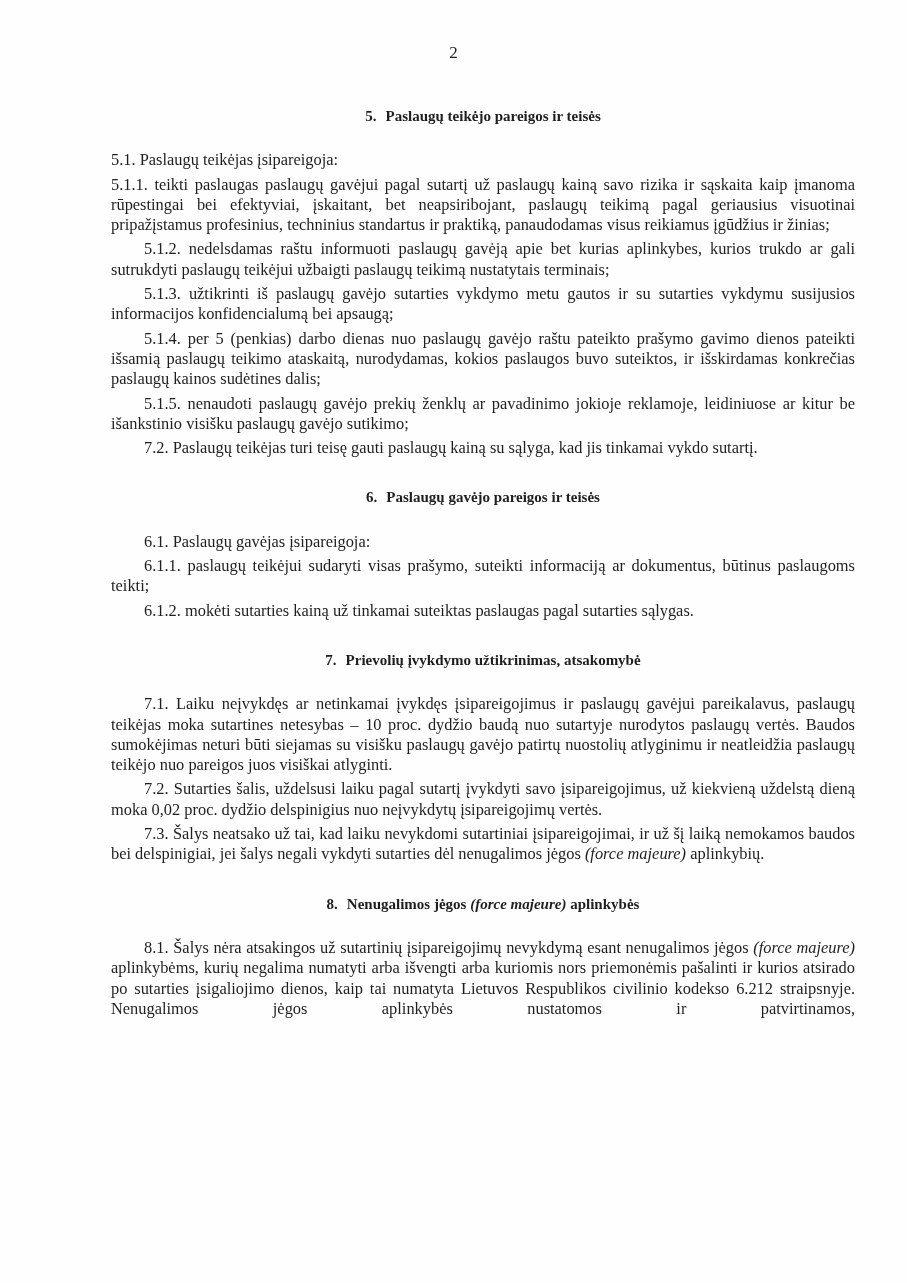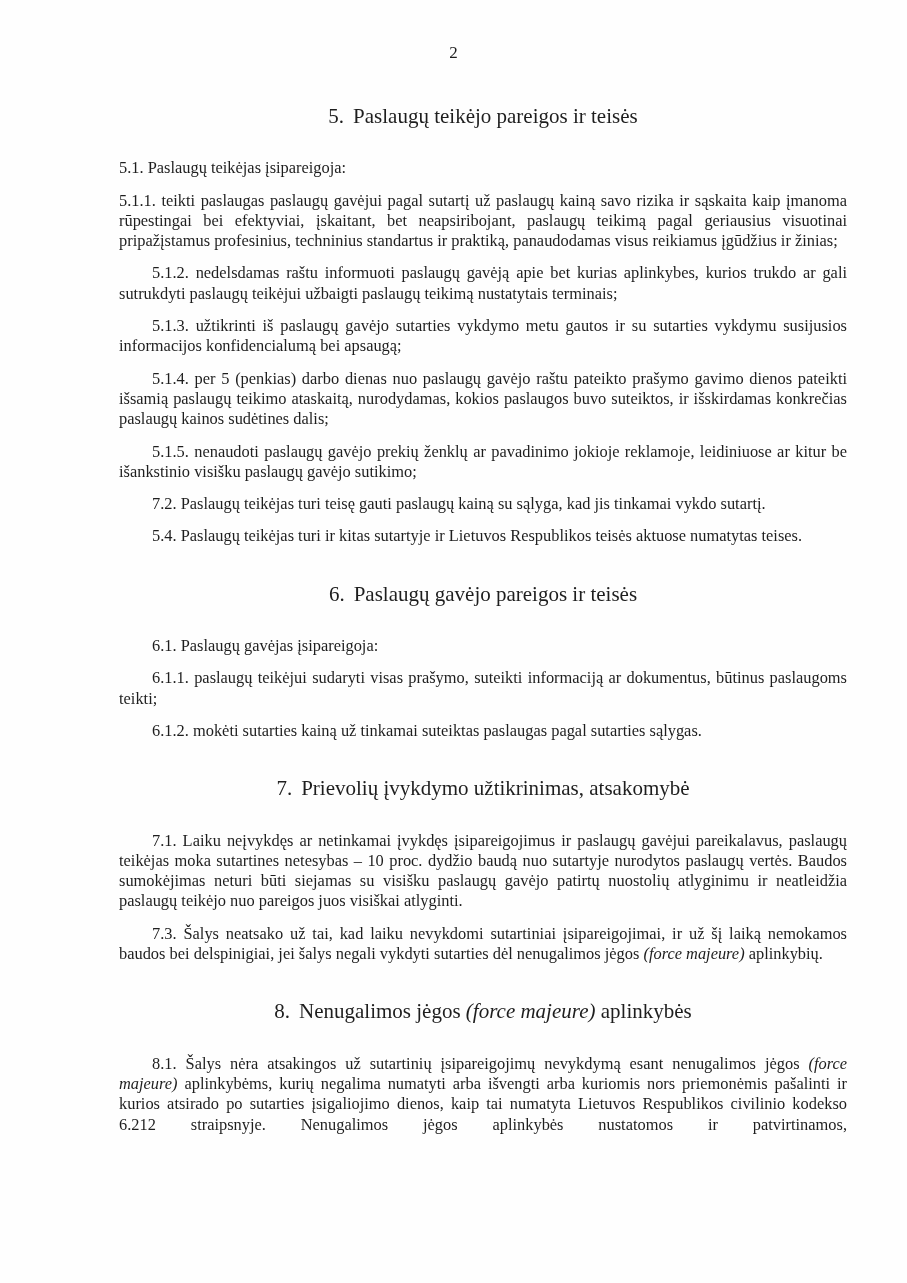--- a/index.html
+++ b/index.html
@@ -13,25 +13,25 @@
     line-height: 20.3px;
   }
   .page-number {
     position: absolute; top: 43px; left: 0; width: 907px; text-align: center;
     font-size: 17px;
   }
   .content {
     position: absolute; left: 107px; top: 106px; width: 752px;
   }
   .heading {
-    text-align: center; font-weight: normal; font-size: 21px;
+    text-align: center; font-weight: bold; font-size: 15px;
     margin: 0;
   }
   .heading .num { margin-right: 9px; }
-  .p { margin: 12px; text-align: justify; text-indent: 33px; }
+  .p { margin: 4px; text-align: justify; text-indent: 33px; }
   i { font-style: italic; }
   .gap-after-heading { height: 20px; }
   .gap-before-heading { height: 25px; }
 </style>
 </head>
 <body>
 
 <div class="page">
   <div class="page-number">2</div>
 
@@ -42,21 +42,20 @@
         <span class="num">5.</span><span>Paslaugų teikėjo pareigos ir teisės</span>
       </h2>
       <div class="gap-after-heading"></div>
       <p class="p" style="text-indent:0;">5.1. Paslaugų teikėjas įsipareigoja:</p>
       <p class="p" style="text-indent:0;">5.1.1. teikti paslaugas paslaugų gavėjui pagal sutartį už paslaugų kainą savo rizika ir sąskaita kaip įmanoma rūpestingai bei efektyviai, įskaitant, bet neapsiribojant, paslaugų teikimą pagal geriausius visuotinai pripažįstamus profesinius, techninius standartus ir praktiką, panaudodamas visus reikiamus įgūdžius ir žinias;</p>
       <p class="p">5.1.2. nedelsdamas raštu informuoti paslaugų gavėją apie bet kurias aplinkybes, kurios trukdo ar gali sutrukdyti paslaugų teikėjui užbaigti paslaugų teikimą nustatytais terminais;</p>
       <p class="p">5.1.3. užtikrinti iš paslaugų gavėjo sutarties vykdymo metu gautos ir su sutarties vykdymu susijusios informacijos konfidencialumą bei apsaugą;</p>
       <p class="p">5.1.4. per 5 (penkias) darbo dienas nuo paslaugų gavėjo raštu pateikto prašymo gavimo dienos pateikti išsamią paslaugų teikimo ataskaitą, nurodydamas, kokios paslaugos buvo suteiktos, ir išskirdamas konkrečias paslaugų kainos sudėtines dalis;</p>
       <p class="p">5.1.5. nenaudoti paslaugų gavėjo prekių ženklų ar pavadinimo jokioje reklamoje, leidiniuose ar kitur be išankstinio visišku paslaugų gavėjo sutikimo;</p>
       <p class="p">7.2. Paslaugų teikėjas turi teisę gauti paslaugų kainą su sąlyga, kad jis tinkamai vykdo sutartį.</p>
-      <p class="p">5.4. Paslaugų teikėjas turi ir kitas sutartyje ir Lietuvos Respublikos teisės aktuose numatytas teises.</p>
     </section>
 
     <div class="gap-before-heading"></div>
 
     <section>
       <h2 class="heading">
         <span class="num">6.</span><span>Paslaugų gavėjo pareigos ir teisės</span>
       </h2>
       <div class="gap-after-heading"></div>
       <p class="p">6.1. Paslaugų gavėjas įsipareigoja:</p>
@@ -65,20 +64,21 @@
     </section>
 
     <div class="gap-before-heading"></div>
 
     <section>
       <h2 class="heading">
         <span class="num">7.</span><span>Prievolių įvykdymo užtikrinimas, atsakomybė</span>
       </h2>
       <div class="gap-after-heading"></div>
       <p class="p">7.1. Laiku neįvykdęs ar netinkamai įvykdęs įsipareigojimus ir paslaugų gavėjui pareikalavus, paslaugų teikėjas moka sutartines netesybas – 10 proc. dydžio baudą nuo sutartyje nurodytos paslaugų vertės. Baudos sumokėjimas neturi būti siejamas su visišku paslaugų gavėjo patirtų nuostolių atlyginimu ir neatleidžia paslaugų teikėjo nuo pareigos juos visiškai atlyginti.</p>
+      <p class="p">7.2. Sutarties šalis, uždelsusi laiku pagal sutartį įvykdyti savo įsipareigojimus, už kiekvieną uždelstą dieną moka 0,02 proc. dydžio delspinigius nuo neįvykdytų įsipareigojimų vertės.</p>
       <p class="p"><span>7.3. Šalys neatsako už tai, kad laiku nevykdomi sutartiniai įsipareigojimai, ir už šį laiką nemokamos baudos bei delspinigiai, jei šalys negali vykdyti sutarties dėl nenugalimos jėgos </span><i>(force majeure)</i><span> aplinkybių.</span></p>
     </section>
 
     <div class="gap-before-heading"></div>
 
     <section>
       <h2 class="heading">
         <span class="num">8.</span><span>Nenugalimos jėgos </span><i>(force majeure)</i><span> aplinkybės</span>
       </h2>
       <div class="gap-after-heading"></div>

